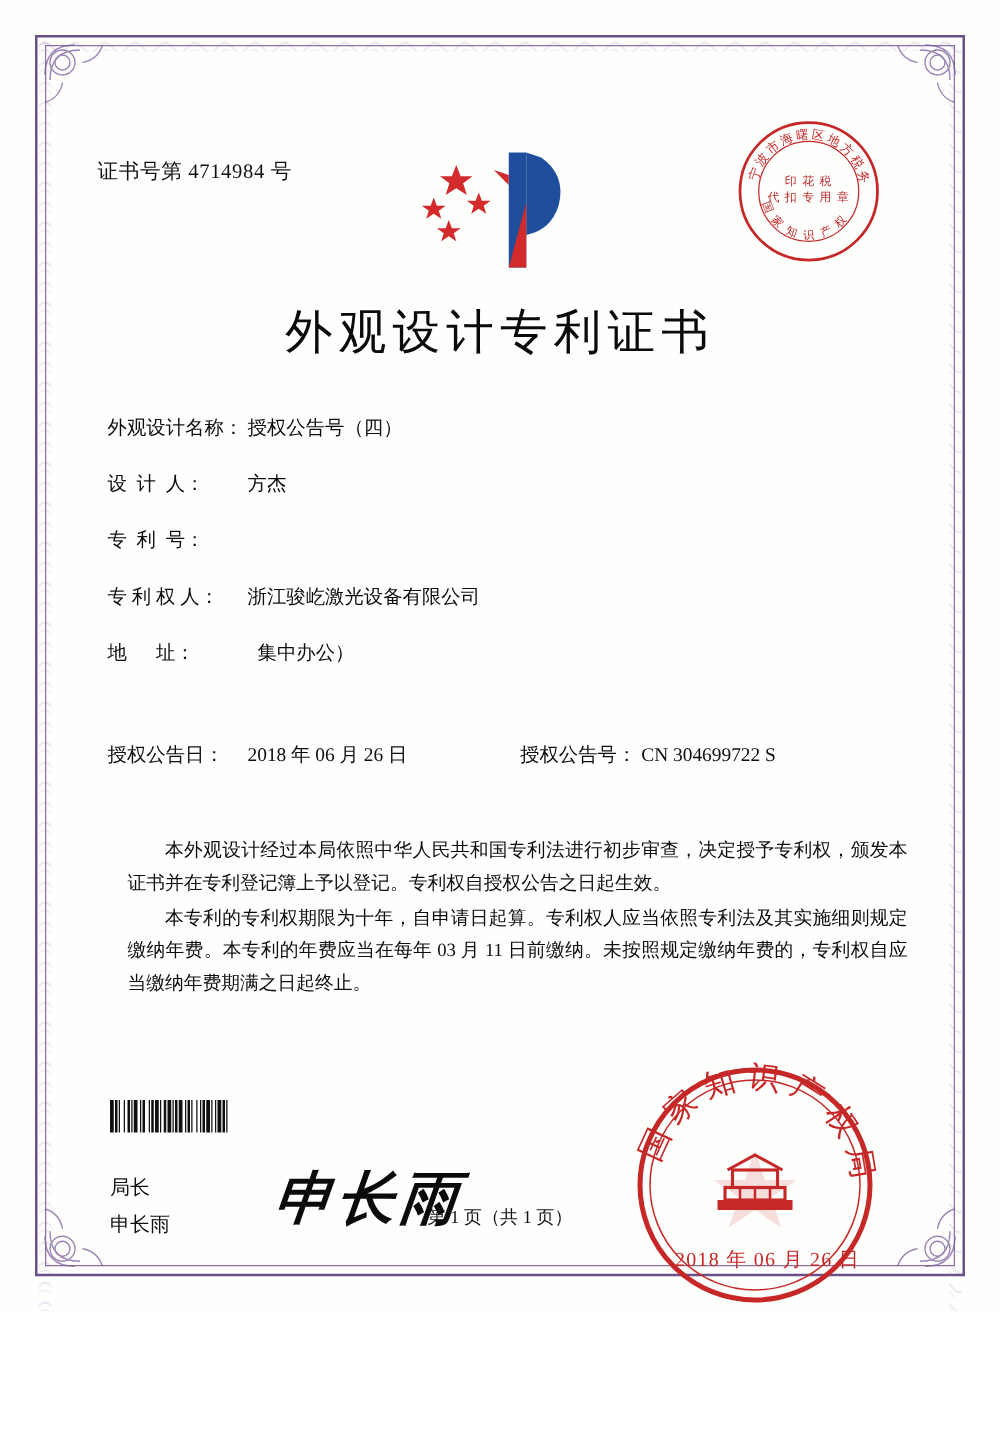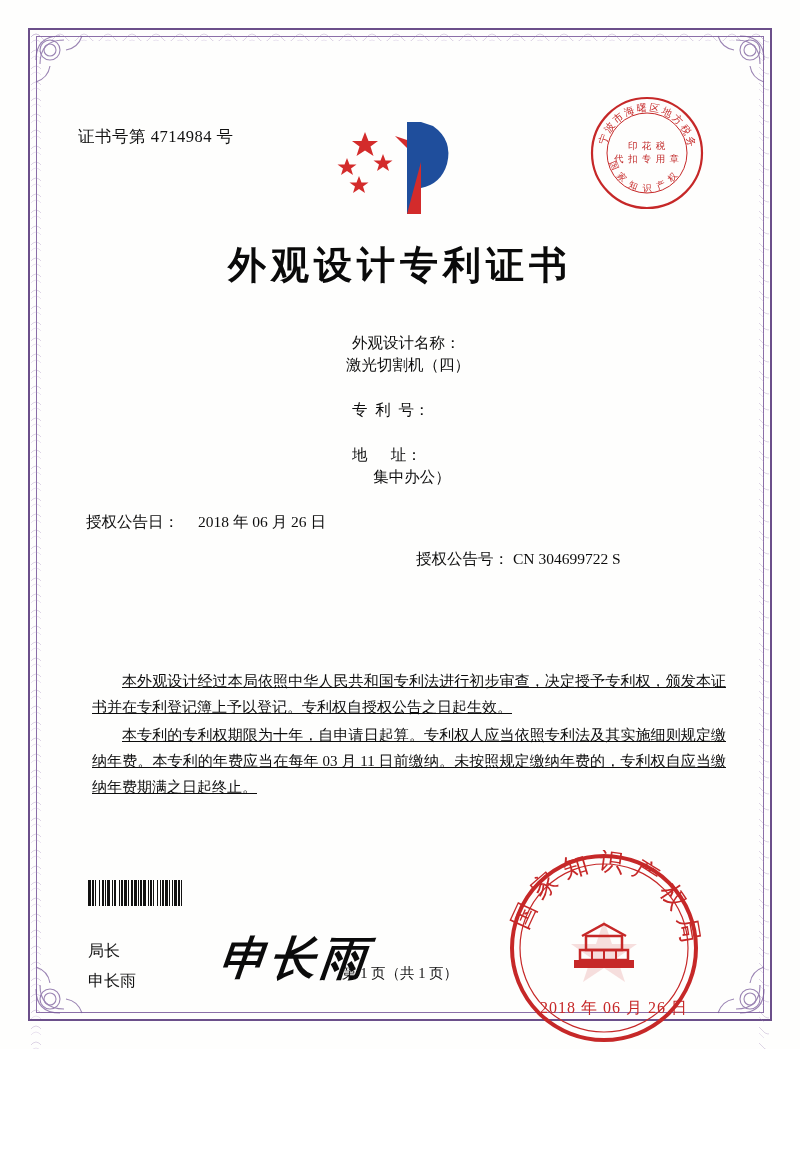--- a/index.html
+++ b/index.html
@@ -106,57 +106,56 @@
   .stamp-tax .t1 { top: 46px; }
   .stamp-tax .t2 { top: 59px; }
 
   .doc-title {
     position: absolute;
     left: 0;
     right: 0;
     top: 180px;
     text-align: center;
     font-size: 38px;
-    font-weight: bold;
+    font-weight: normal;
     letter-spacing: 5px;
     color: #0a0a0a;
     font-family: "Liberation Serif", "DejaVu Serif", serif;
   }
 
   .fields {
     position: absolute;
     left: 16px;
     right: 0;
     top: 272px;
     font-size: 15.5px;
     color: #0d0d0d;
   }
   .field {
     display: flex;
-    align-items: center;
+    align-items: flex-end;
     margin-bottom: 23px;
     line-height: 22px;
-    flex-direction: column;
   }
   .field .lbl {
     width: 112px;
     flex: none;
     white-space: pre;
   }
   .field .val {
     flex: 1;
   }
   .field .val .cont {
     display: block;
     margin-left: 8px;
   }
 
   .row-two {
     display: flex;
-    align-items: flex-start;
+    align-items: flex-end;
     margin-bottom: 8px;
     line-height: 22px;
     font-size: 15.5px;
   }
   .row-two .left { width: 330px; flex: none; display: flex; }
   .row-two .left .lbl { width: 112px; flex: none; white-space: pre; }
   .row-two .right { display: flex; margin-top: 37px; }
   .row-two .right .lbl { white-space: pre; }
   .row-two .right .val { margin-left: 4px; }
 
@@ -164,23 +163,22 @@
     position: absolute;
     left: 16px;
     right: 4px;
     top: 608px;
     font-size: 15px;
     line-height: 26px;
     color: #0d0d0d;
     text-align: justify;
   }
   .paragraphs p {
-    margin: 0 0 2px 6px;
+    margin: 0 0 2px 16px;
     text-indent: 2em;
-    text-decoration: underline;
   }
 
   
   .barcode {
     position: absolute;
     left: 18px;
     top: 820px;
     width: 230px;
     height: 26px;
   }
@@ -337,29 +335,37 @@
       <div class="txt t1">印 花 税</div>
       <div class="txt t2">代 扣 专 用 章</div>
     </div>
 
     <div class="doc-title">外观设计专利证书</div>
 
     <div class="fields">
 
       <div class="field">
         <div class="lbl">外观设计名称：</div>
-        <div class="val">激光切割机（四）</div>
-      </div>
-
+        <div class="val">授权公告号（四）</div>
+      </div>
+
+      <div class="field">
+        <div class="lbl">设  计  人：</div>
+        <div class="val">方杰</div>
+      </div>
 
       <div class="field">
         <div class="lbl">专  利  号：</div>
       </div>
 
 
+      <div class="field">
+        <div class="lbl">专 利 权 人：</div>
+        <div class="val">浙江骏屹激光设备有限公司</div>
+      </div>
 
       <div class="field">
         <div class="lbl">地      址：</div>
         <div class="val">
           <span class="cont">集中办公）</span>
         </div>
       </div>
 
       <div class="row-two">
         <div class="left">

